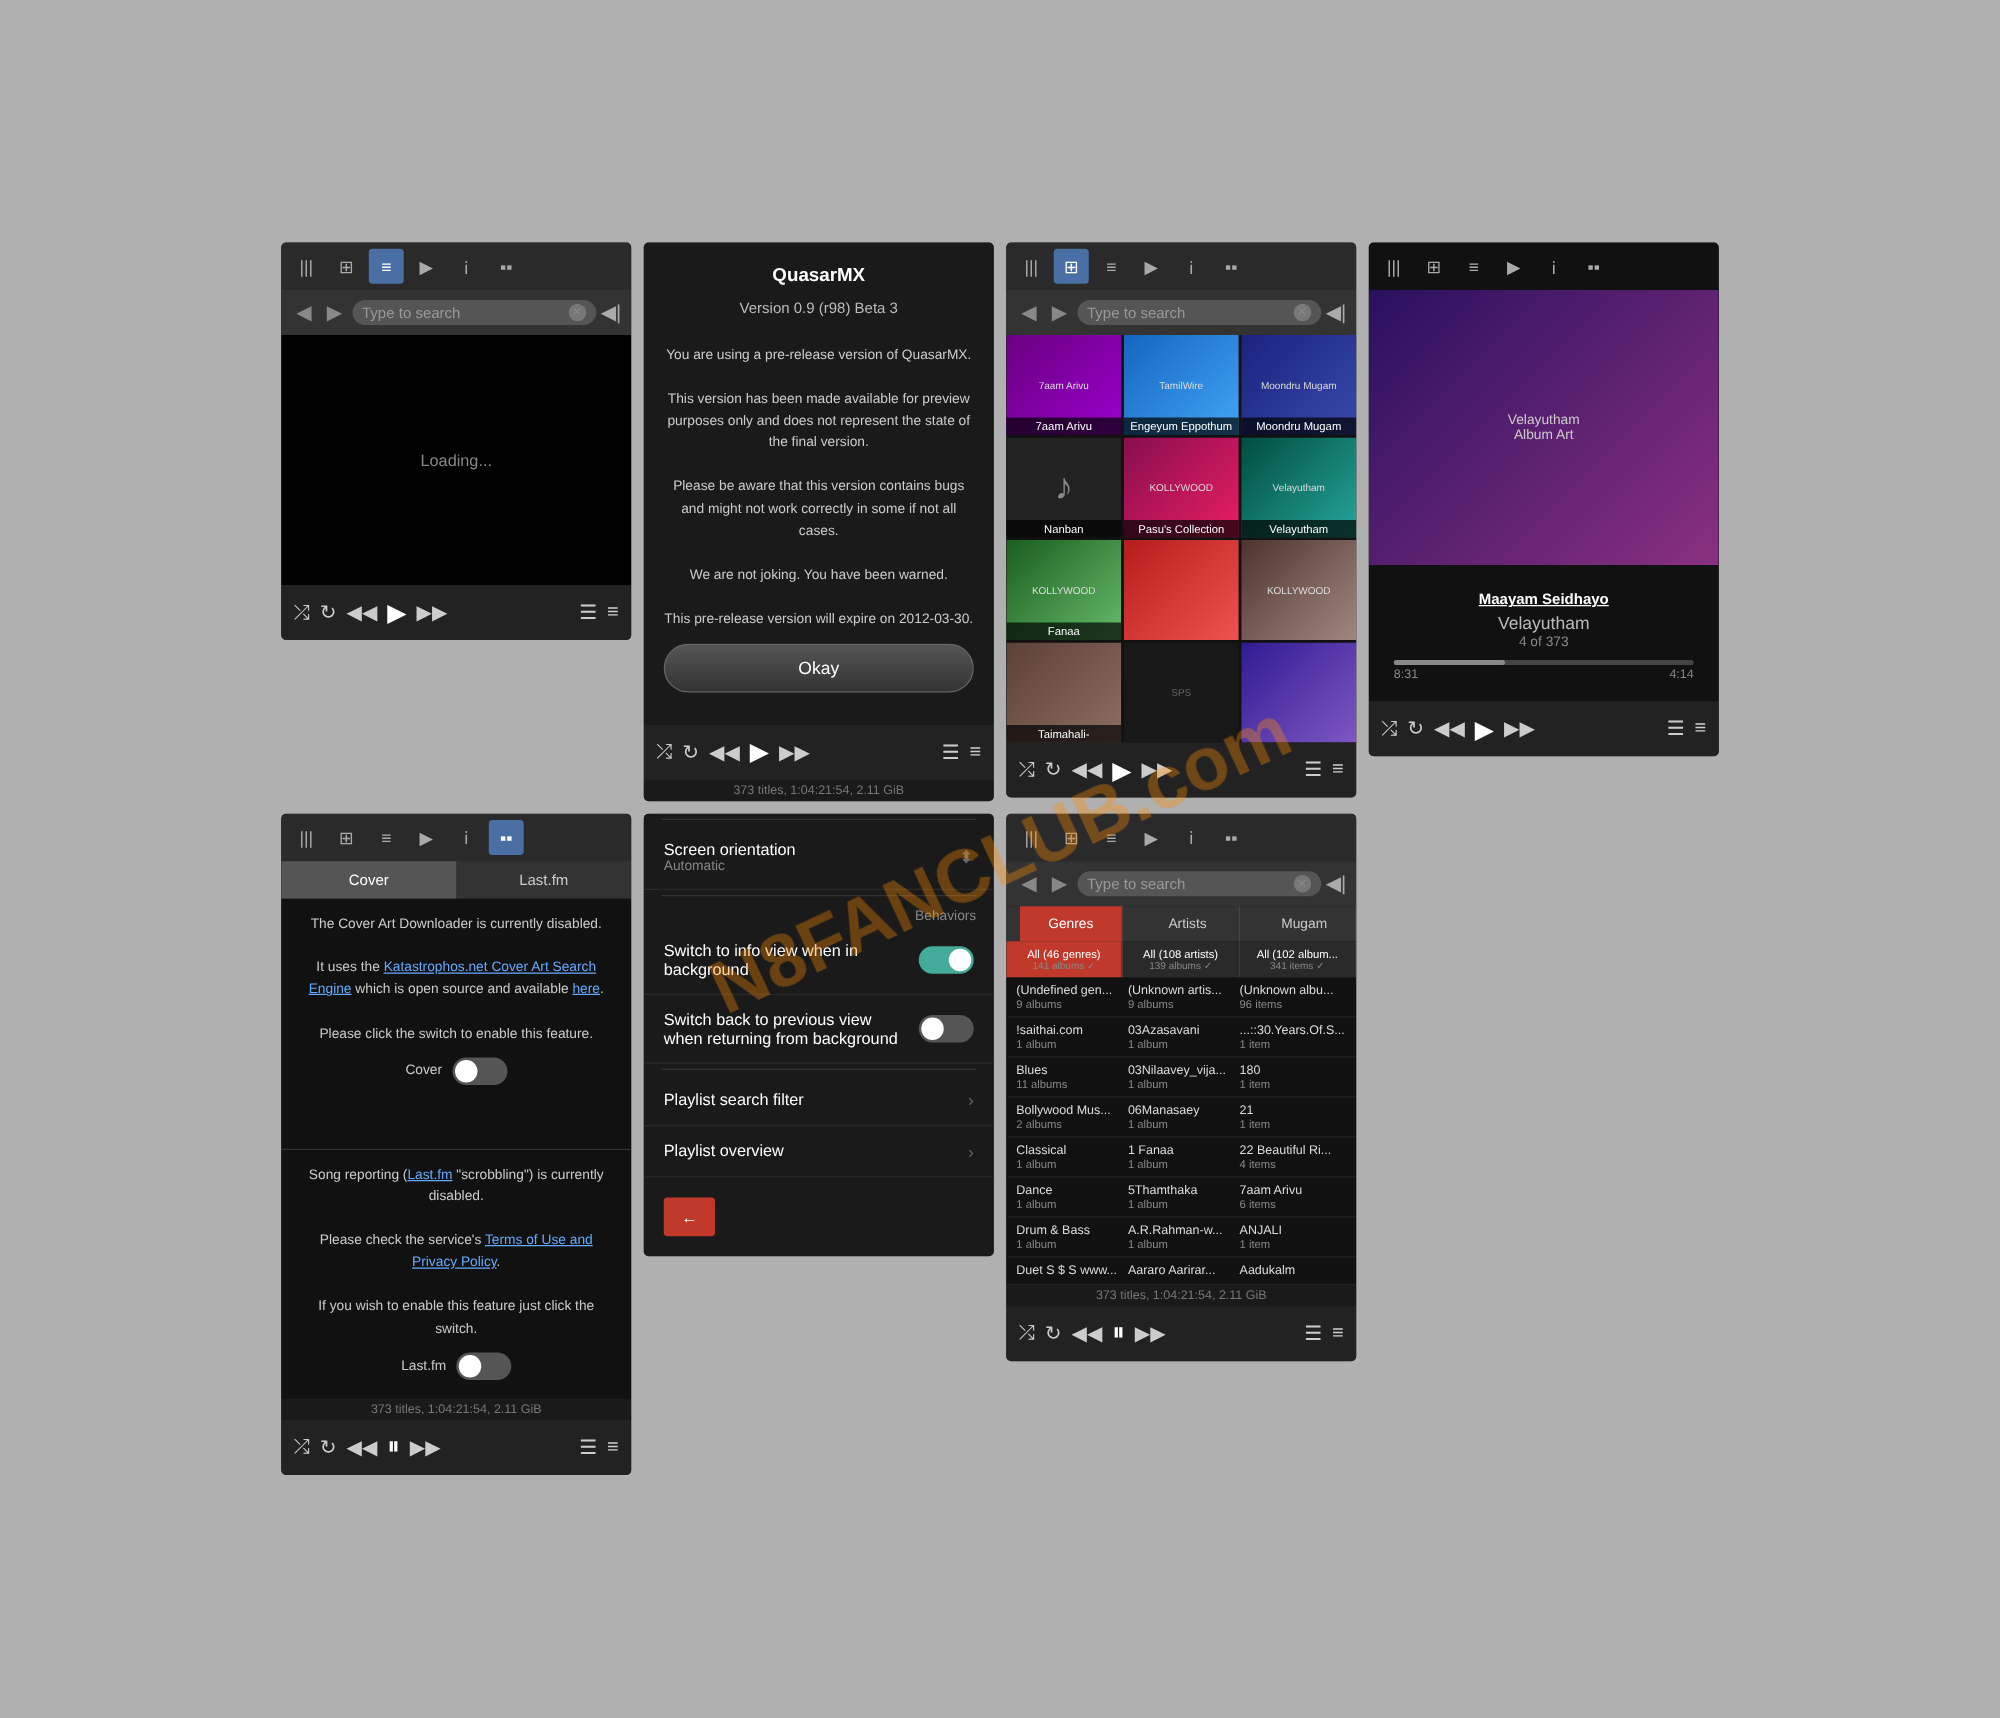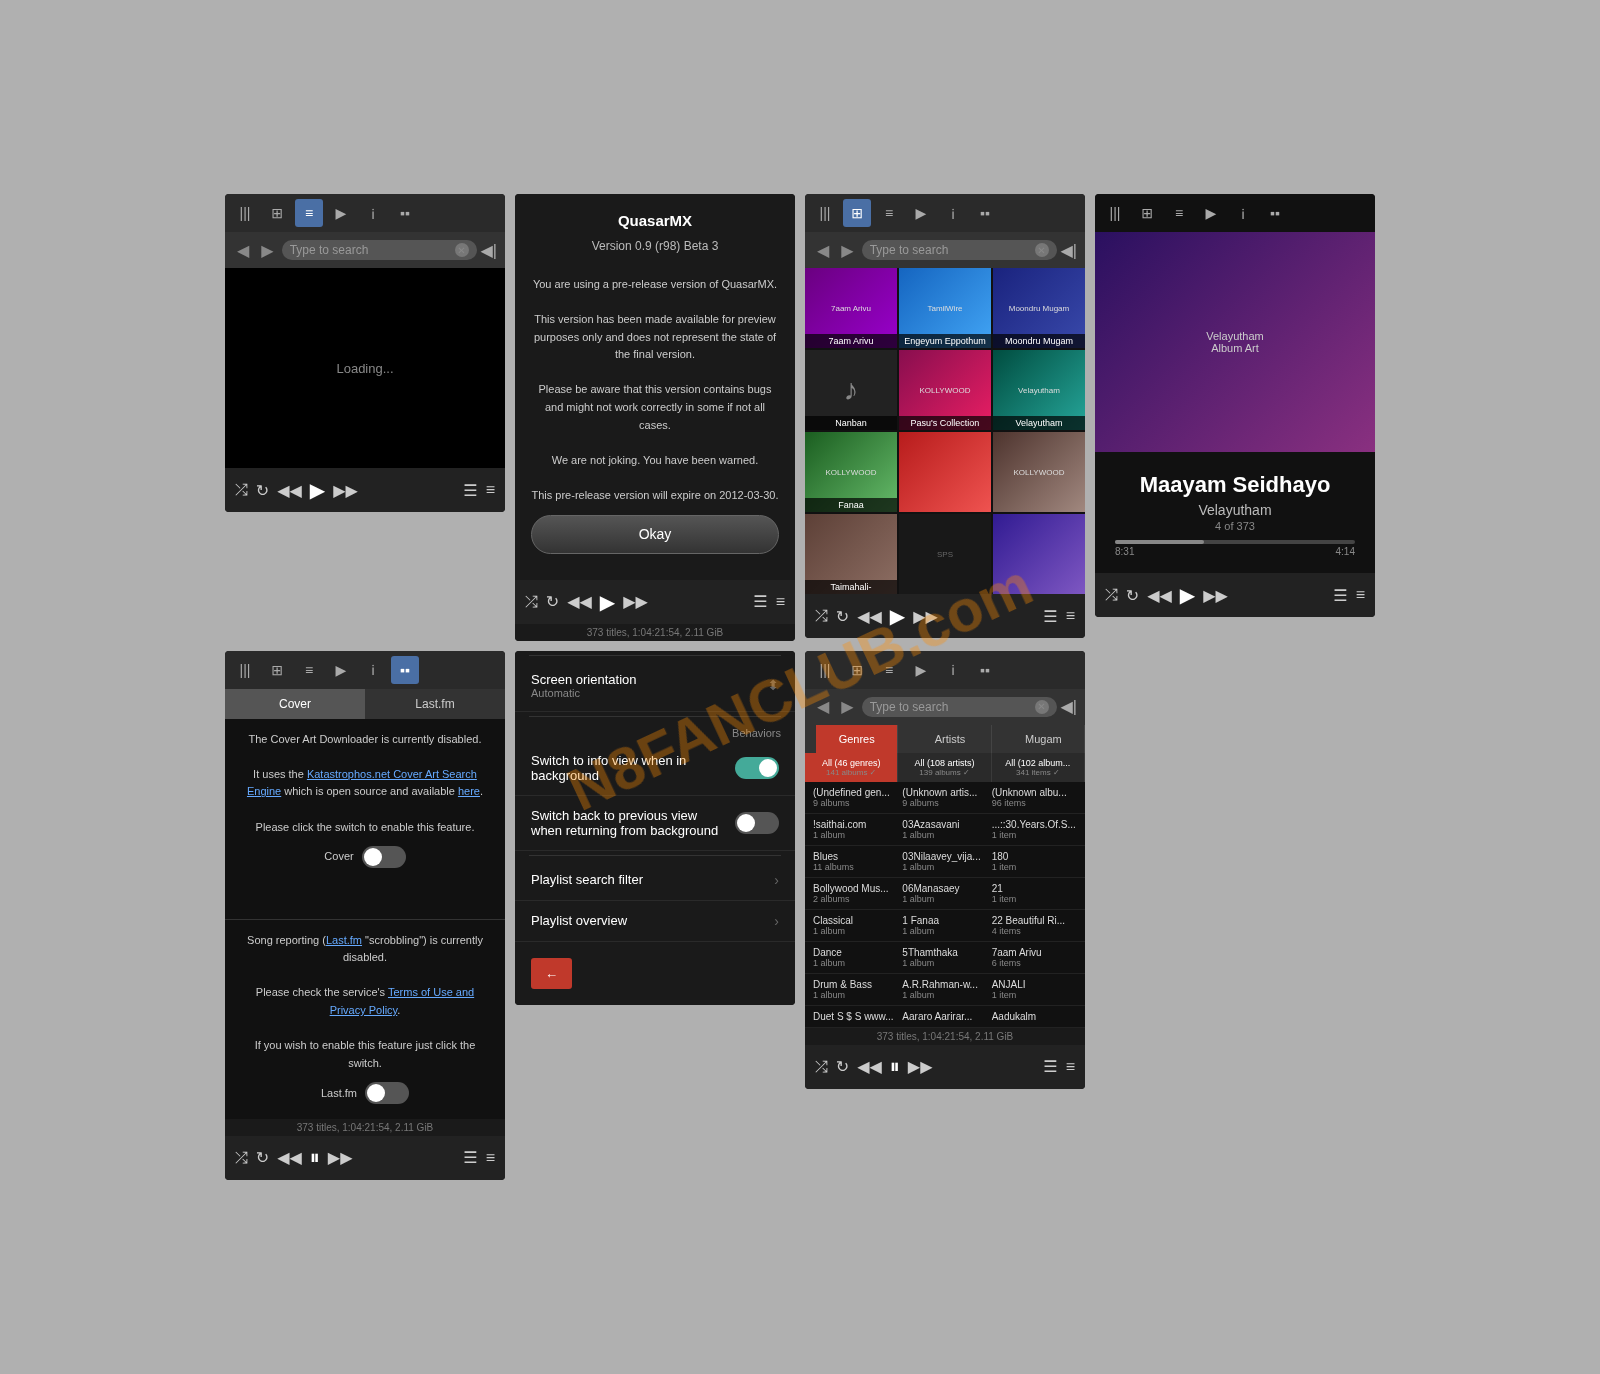--- a/index.html
+++ b/index.html
@@ -317,23 +317,24 @@
     }
 
     
     .now-playing {
       background: #111;
       text-align: center;
       padding: 10px;
     }
     .now-playing-title {
       color: white;
-      font-size: 22px;
+      font-size: 12px;
       font-weight: bold;
       margin: 10px 0 4px;
+      text-decoration: underline;
     }
     .now-playing-album {
       color: #bbb;
       font-size: 14px;
       margin-bottom: 2px;
     }
     .now-playing-track {
       color: #888;
       font-size: 11px;
       margin-bottom: 8px;

